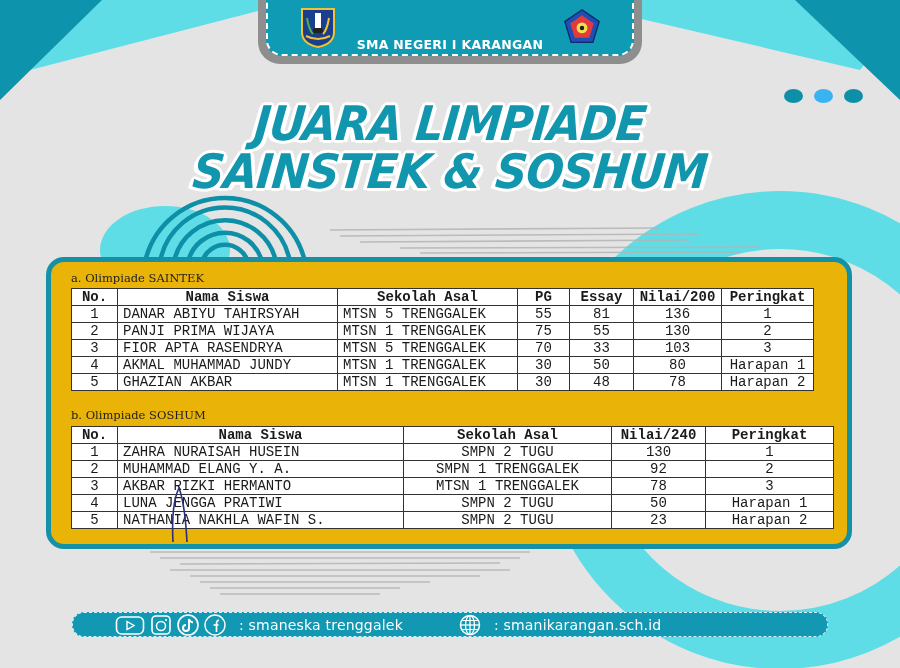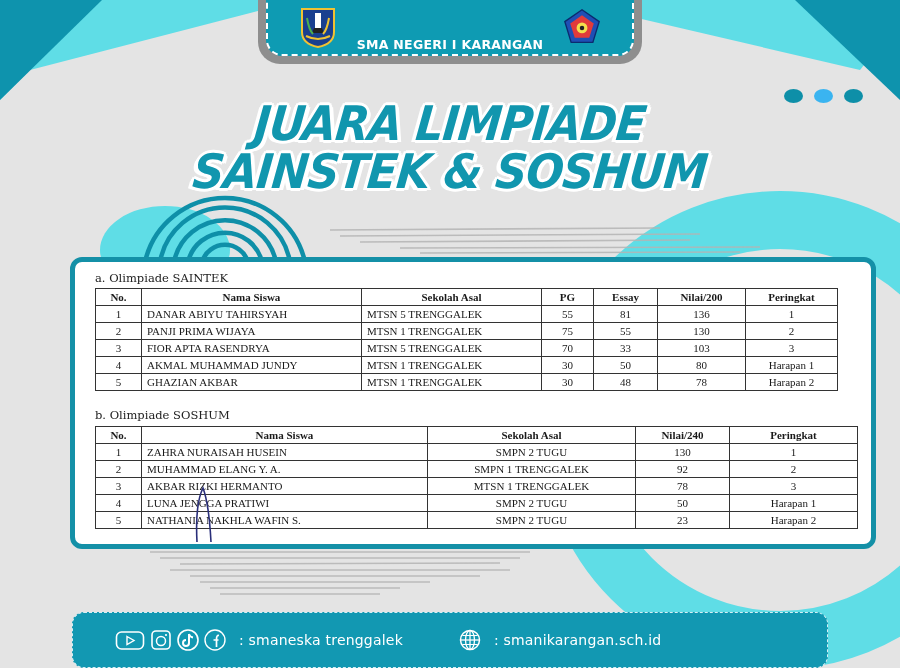--- a/index.html
+++ b/index.html
@@ -40,39 +40,39 @@
     -webkit-text-stroke: 0px;
     text-shadow:
       3px 0 0 #fff, -3px 0 0 #fff, 0 3px 0 #fff, 0 -3px 0 #fff,
       2px 2px 0 #fff, -2px -2px 0 #fff, 2px -2px 0 #fff, -2px 2px 0 #fff,
       4px 2px 0 #fff, -4px 2px 0 #fff;
   }
 
   
   .card {
     position: absolute; left: 46px; top: 257px; width: 806px; height: 292px;
-    background: #ffffff; border: 5px solid #1490a7; border-radius: 12px; margin-left: 24px;
+    background: #eab308; border: 5px solid #1490a7; border-radius: 18px;
   }
   .section-label {
     position: absolute; font-family: "DejaVu Serif", serif; font-size: 11.5px; color: #222;
   }
   table.results {
     position: absolute; border-collapse: collapse; background: #fff;
-    font-family: Liberation Serif, serif; font-size: 11px; color: #1a1a1a;
+    font-family: Liberation Mono, monospace; font-size: 14px; color: #1a1a1a;
   }
   table.results th, table.results td {
     border: 1.2px solid #333; height: 17px; padding: 0 5px; white-space: nowrap;
   }
   table.results th { font-weight: bold; text-align: center; }
   td.c { text-align: center; }
   td.l { text-align: left; }
 
   
   .footer {
-    position: absolute; left: 72px; top: 612px; width: 756px; height: 56px;
+    position: absolute; left: 72px; top: 612px; width: 756px; height: 25px;
     background: #1298b2; border-radius: 12px; border: 1.5px dashed #d6eef4;
     display: flex; align-items: center; padding-left: 42px; color: #fff;
     font-family: "DejaVu Sans", sans-serif; font-size: 14px;
   }
   .soc-icon { width: 22px; height: 22px; margin-right: 5px; display: block; }
   .footer-text { margin-left: 8px; letter-spacing: 0.2px; }
   .web-group { display: flex; align-items: center; margin-left: 56px; }
 </style>
 </head>
 <body>

